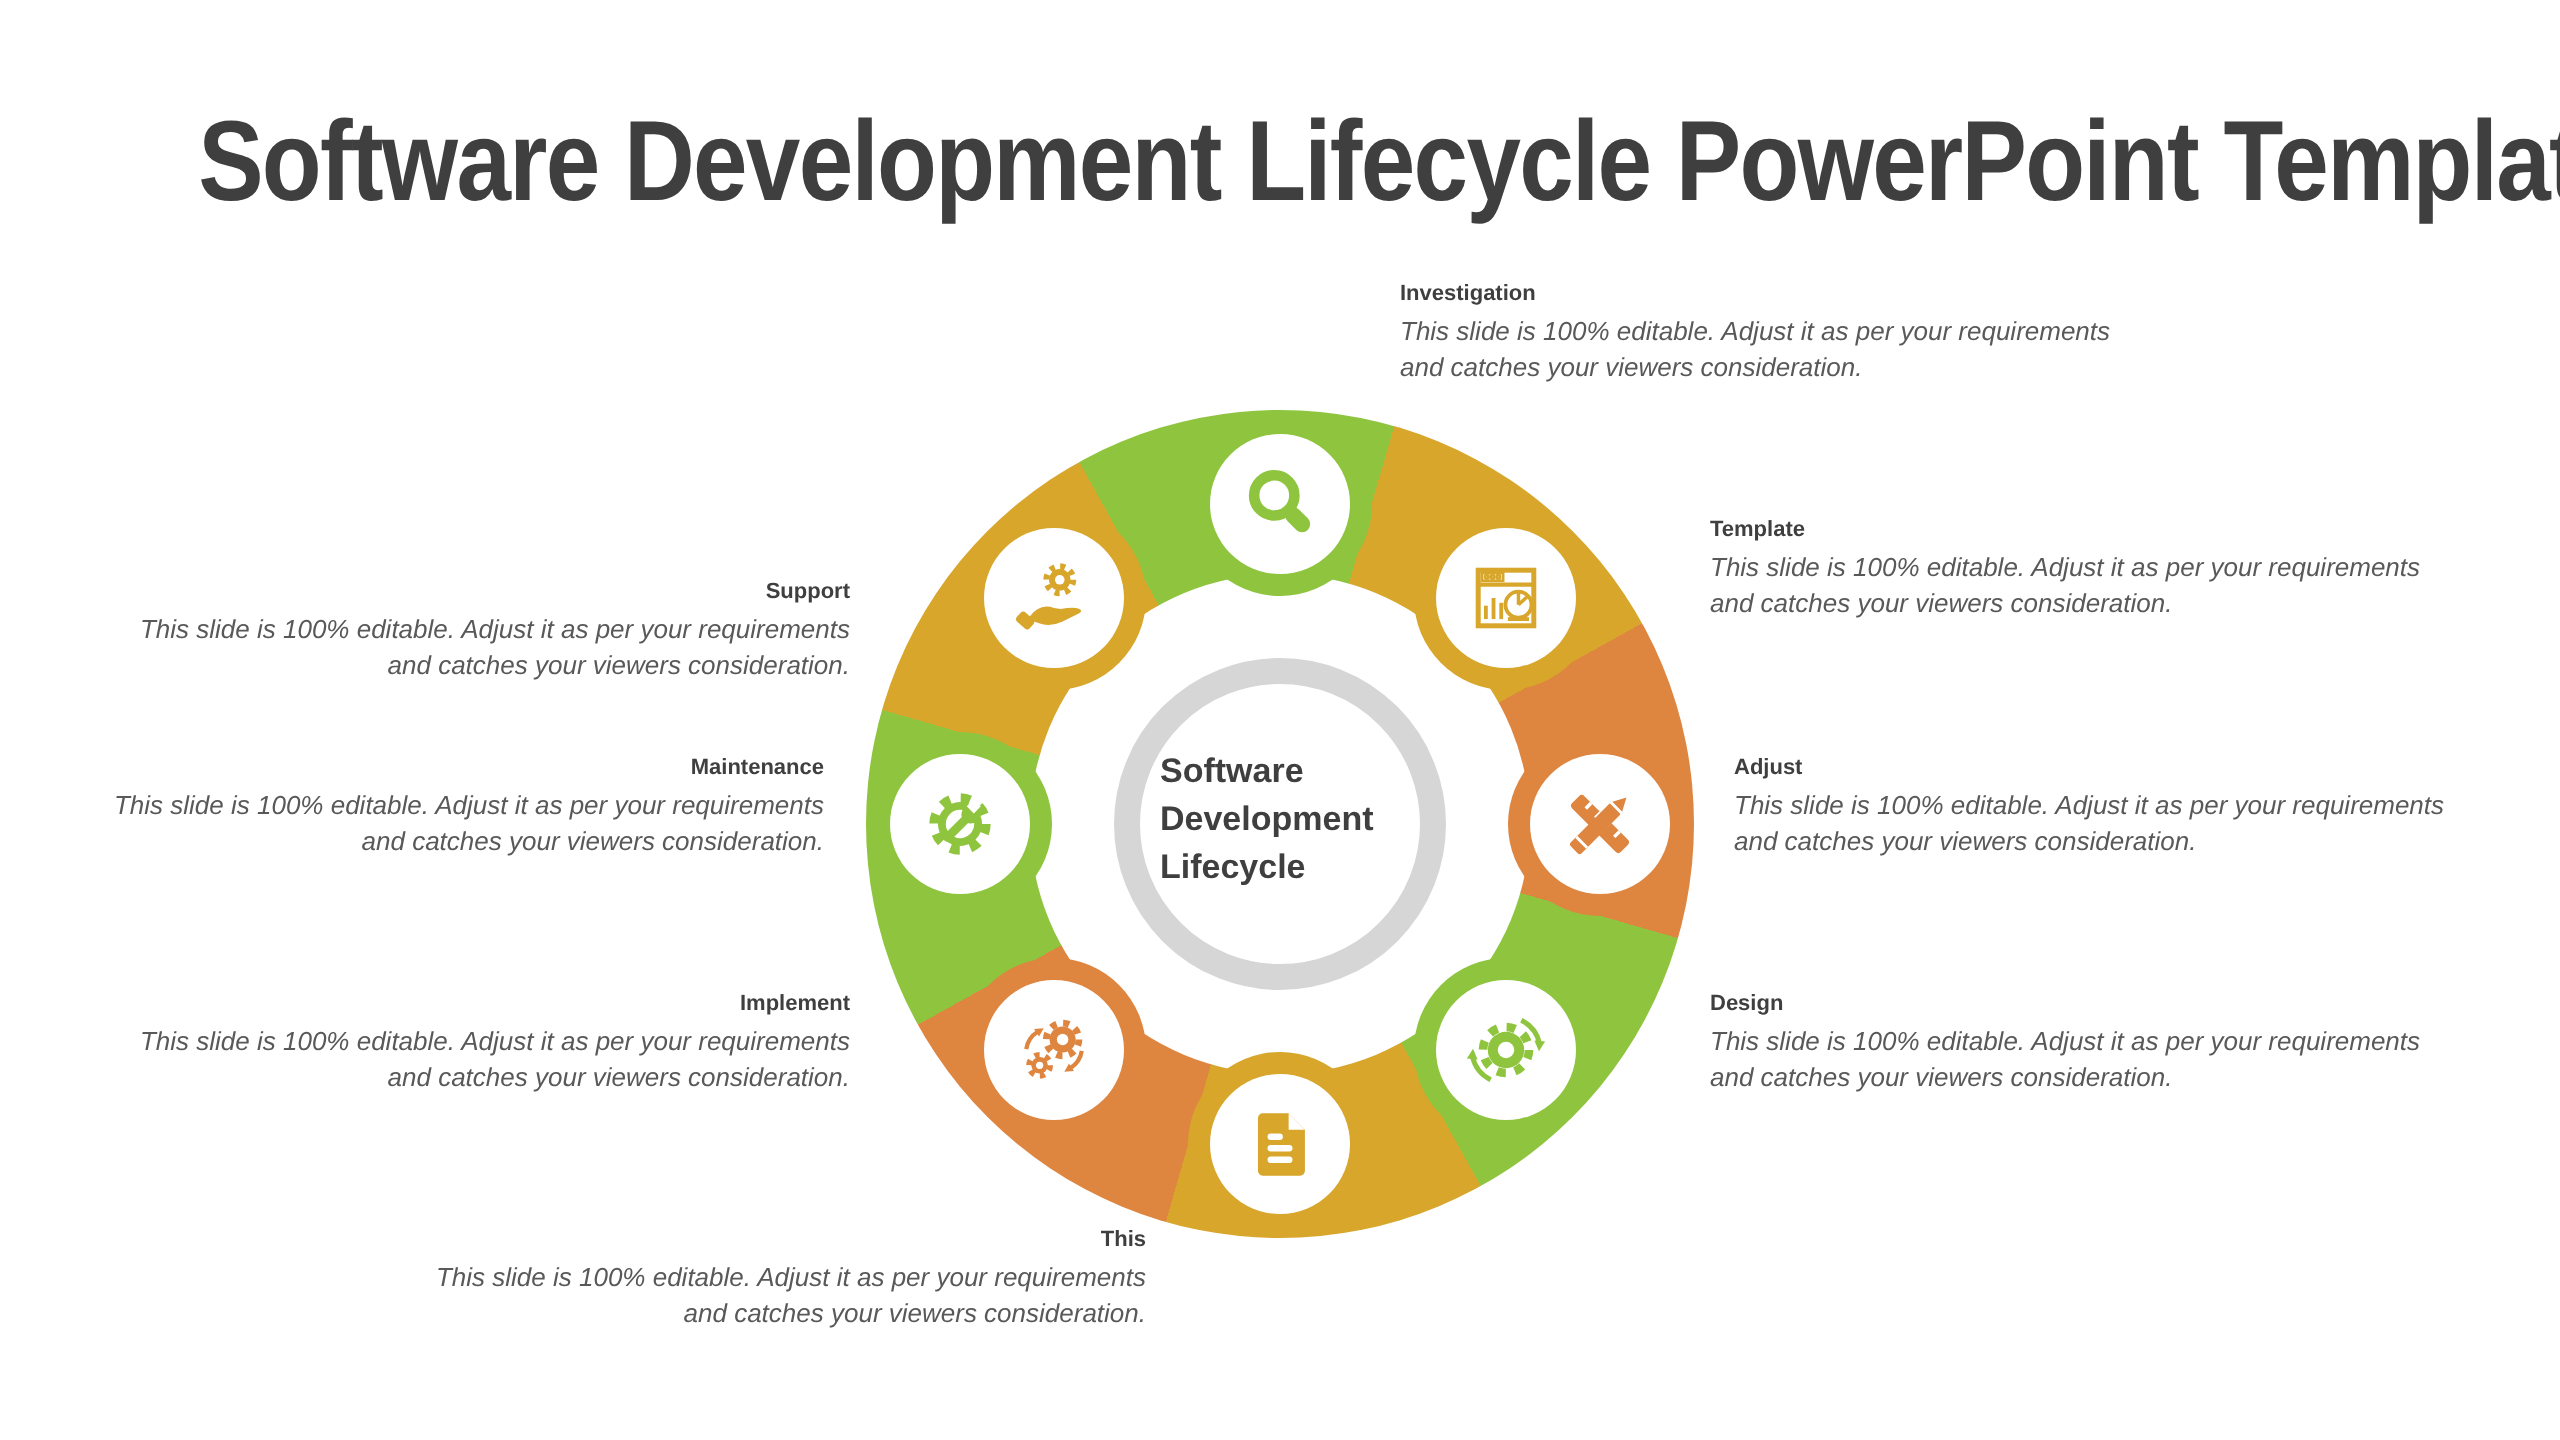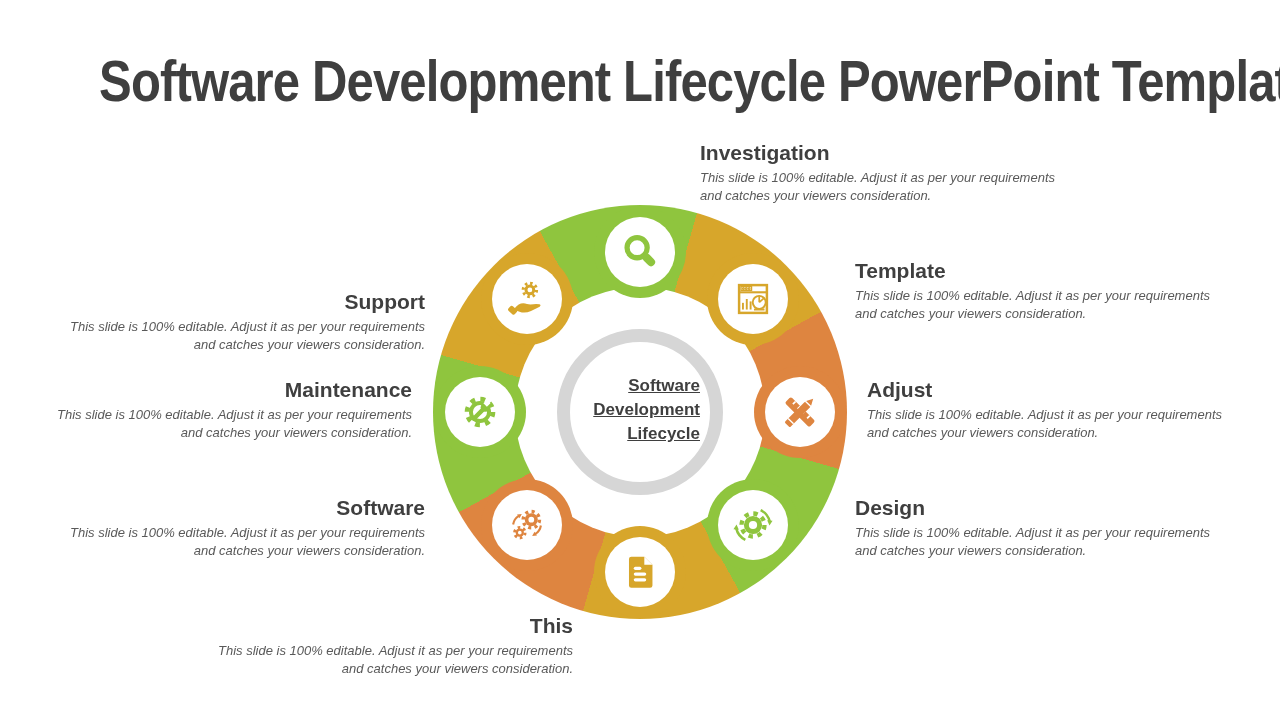--- a/index.html
+++ b/index.html
@@ -13,34 +13,34 @@
 
   
   .slide-title{position:absolute;top:48px;left:0;width:100%;text-align:center;white-space:nowrap;}
   .slide-title span{display:inline-block;font-size:57px;font-weight:bold;color:var(--title_text);
     letter-spacing:-1px;transform:scaleX(.86);transform-origin:center;}
 
   
   .stage-block{position:absolute;width:370px;}
   .stage-block.align-left{text-align:left;}
   .stage-block.align-right{text-align:right;}
-  .stage-name{font-size:21px;font-weight:bold;color:var(--title_text);margin-bottom:4px;}
+  .stage-name{font-size:11px;font-weight:bold;color:var(--title_text);margin-bottom:4px;}
   .stage-desc{font-size:13px;font-style:italic;color:var(--desc_text);line-height:1.42;}
 
   
   .ring-disk{position:absolute;left:433px;top:205px;width:414px;height:414px;border-radius:50%;
     background:conic-gradient(from -29deg,
       var(--green) 0 45deg, var(--gold) 45deg 90deg, var(--orange) 90deg 135deg,
       var(--green) 135deg 180deg, var(--gold) 180deg 225deg, var(--orange) 225deg 270deg,
       var(--green) 270deg 315deg, var(--gold) 315deg 360deg);}
   .ring-hole{position:absolute;left:515px;top:287px;width:250px;height:250px;border-radius:50%;background:#fff;}
   .hub-ring{position:absolute;left:557px;top:329px;width:166px;height:166px;border-radius:50%;
     border:13px solid var(--ring_gray);background:#fff;}
-  .hub-text{position:absolute;left:580px;top:374px;width:120px;text-align:right;
-    font-size:17px;font-weight:bold;color:var(--title_text);line-height:1.42;text-decoration:underline;}
+  .hub-text{position:absolute;left:580px;top:374px;width:120px;text-align:left;
+    font-size:17px;font-weight:bold;color:var(--title_text);line-height:1.42;}
 
   .node{position:absolute;width:92px;height:92px;transform:translate(-50%,-50%);}
   .halo{position:absolute;inset:0;border-radius:50%;}
   .node-circle{position:absolute;left:11px;top:11px;width:70px;height:70px;border-radius:50%;background:#fff;
     display:flex;align-items:center;justify-content:center;}
   .node-circle svg{width:46px;height:46px;display:block;}
 
   .c-green{color:var(--green);} .c-green .halo{background:var(--green);}
   .c-gold{color:var(--gold);}   .c-gold .halo{background:var(--gold);}
   .c-orange{color:var(--orange);} .c-orange .halo{background:var(--orange);}
@@ -73,21 +73,21 @@
   </div>
   <div class="stage-block align-left" style="left:855px;top:496px;">
     <div class="stage-name">Design</div>
     <div class="stage-desc">This slide is 100% editable. Adjust it as per your requirements and catches your viewers consideration.</div>
   </div>
   <div class="stage-block align-right" style="right:707px;top:614px;">
     <div class="stage-name">This</div>
     <div class="stage-desc">This slide is 100% editable. Adjust it as per your requirements and catches your viewers consideration.</div>
   </div>
   <div class="stage-block align-right" style="right:855px;top:496px;">
-    <div class="stage-name">Software</div>
+    <div class="stage-name">Implement</div>
     <div class="stage-desc">This slide is 100% editable. Adjust it as per your requirements and catches your viewers consideration.</div>
   </div>
   <div class="stage-block align-right" style="right:868px;top:378px;">
     <div class="stage-name">Maintenance</div>
     <div class="stage-desc">This slide is 100% editable. Adjust it as per your requirements and catches your viewers consideration.</div>
   </div>
   <div class="stage-block align-right" style="right:855px;top:259px;margin-top:31px;">
     <div class="stage-name">Support</div>
     <div class="stage-desc">This slide is 100% editable. Adjust it as per your requirements and catches your viewers consideration.</div>
   </div>

